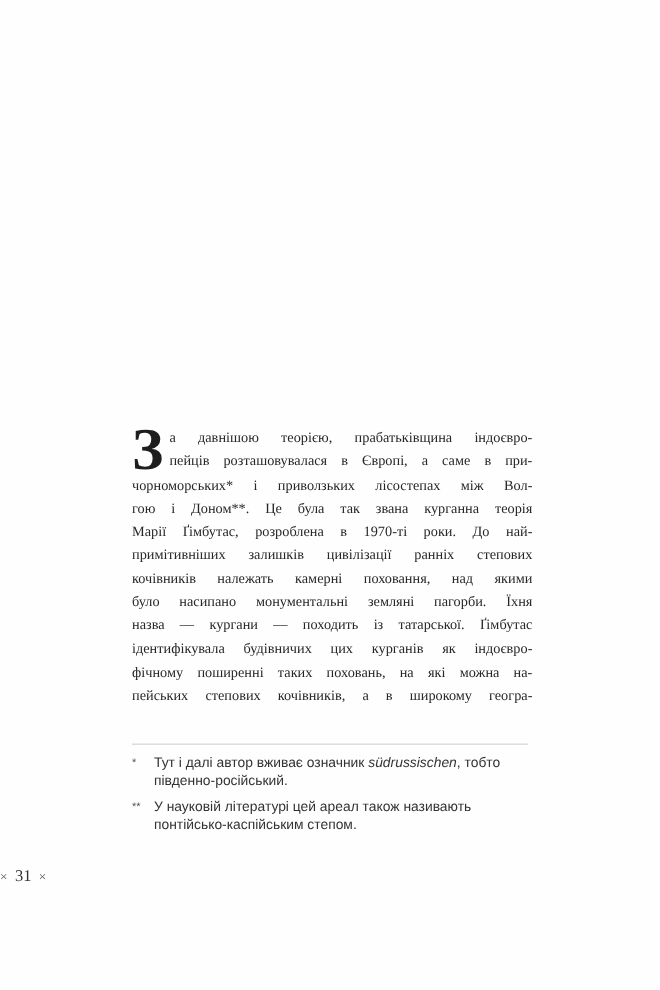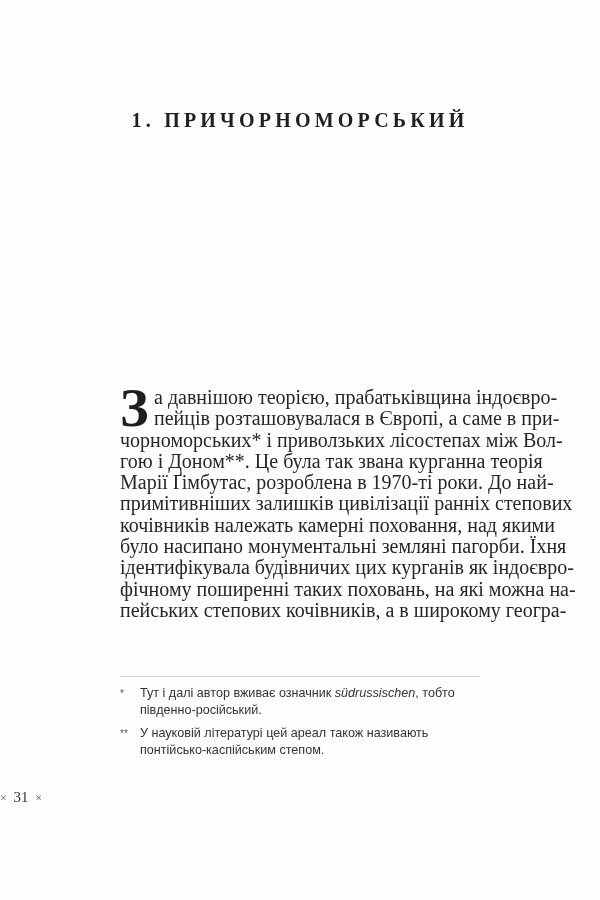--- a/index.html
+++ b/index.html
@@ -33,21 +33,21 @@
       line-height: 31px;
       color: #1f1f1f;
     }
     .chapter-title span { display: block; }
     .body-text {
       position: absolute;
       left: 120px;
       top: 387px;
       width: 364px;
       font-family: "Liberation Serif", "DejaVu Serif", serif;
-      font-size: 20px;
+      font-size: 13px;
       line-height: 21.3px;
       color: #262626;
       text-align: justify;
     }
     .body-text .line {
       display: block;
       white-space: nowrap;
       text-align: justify;
       text-align-last: justify;
       height: 21.3px;
@@ -105,34 +105,34 @@
       word-spacing: 3px;
     }
     .page-number .orn { font-size: 12px; color: #555555; }
   </style>
 </head>
 <body>
 
 <div class="page">
 
   <h1 class="chapter-title">
-    <span>1. ПРИЧОРНОМОРСЬКИЙ</span>
   </h1>
 
   <div class="drop-cap">З</div>
 
   <div class="body-text">
     <span class="line indent">а давнішою теорією, прабатьківщина індоєвро-</span>
     <span class="line indent">пейців розташовувалася в Європі, а саме в при-</span>
     <span class="line">чорноморських* і приволзьких лісостепах між Вол-</span>
     <span class="line">гою і Доном**. Це була так звана курганна теорія</span>
     <span class="line">Марії Ґімбутас, розроблена в 1970-ті роки. До най-</span>
     <span class="line">примітивніших залишків цивілізації ранніх степових</span>
     <span class="line">кочівників належать камерні поховання, над якими</span>
     <span class="line">було насипано монументальні земляні пагорби. Їхня</span>
+    <span class="line">назва — кургани — походить із татарської. Ґімбутас</span>
     <span class="line">ідентифікувала будівничих цих курганів як індоєвро-</span>
     <span class="line">фічному поширенні таких поховань, на які можна на-</span>
     <span class="line">пейських степових кочівників, а в широкому геогра-</span>
   </div>
 
   <div class="footnote-rule"></div>
 
   <div class="footnotes">
     <div class="footnote">
       <span class="mark">*</span>

